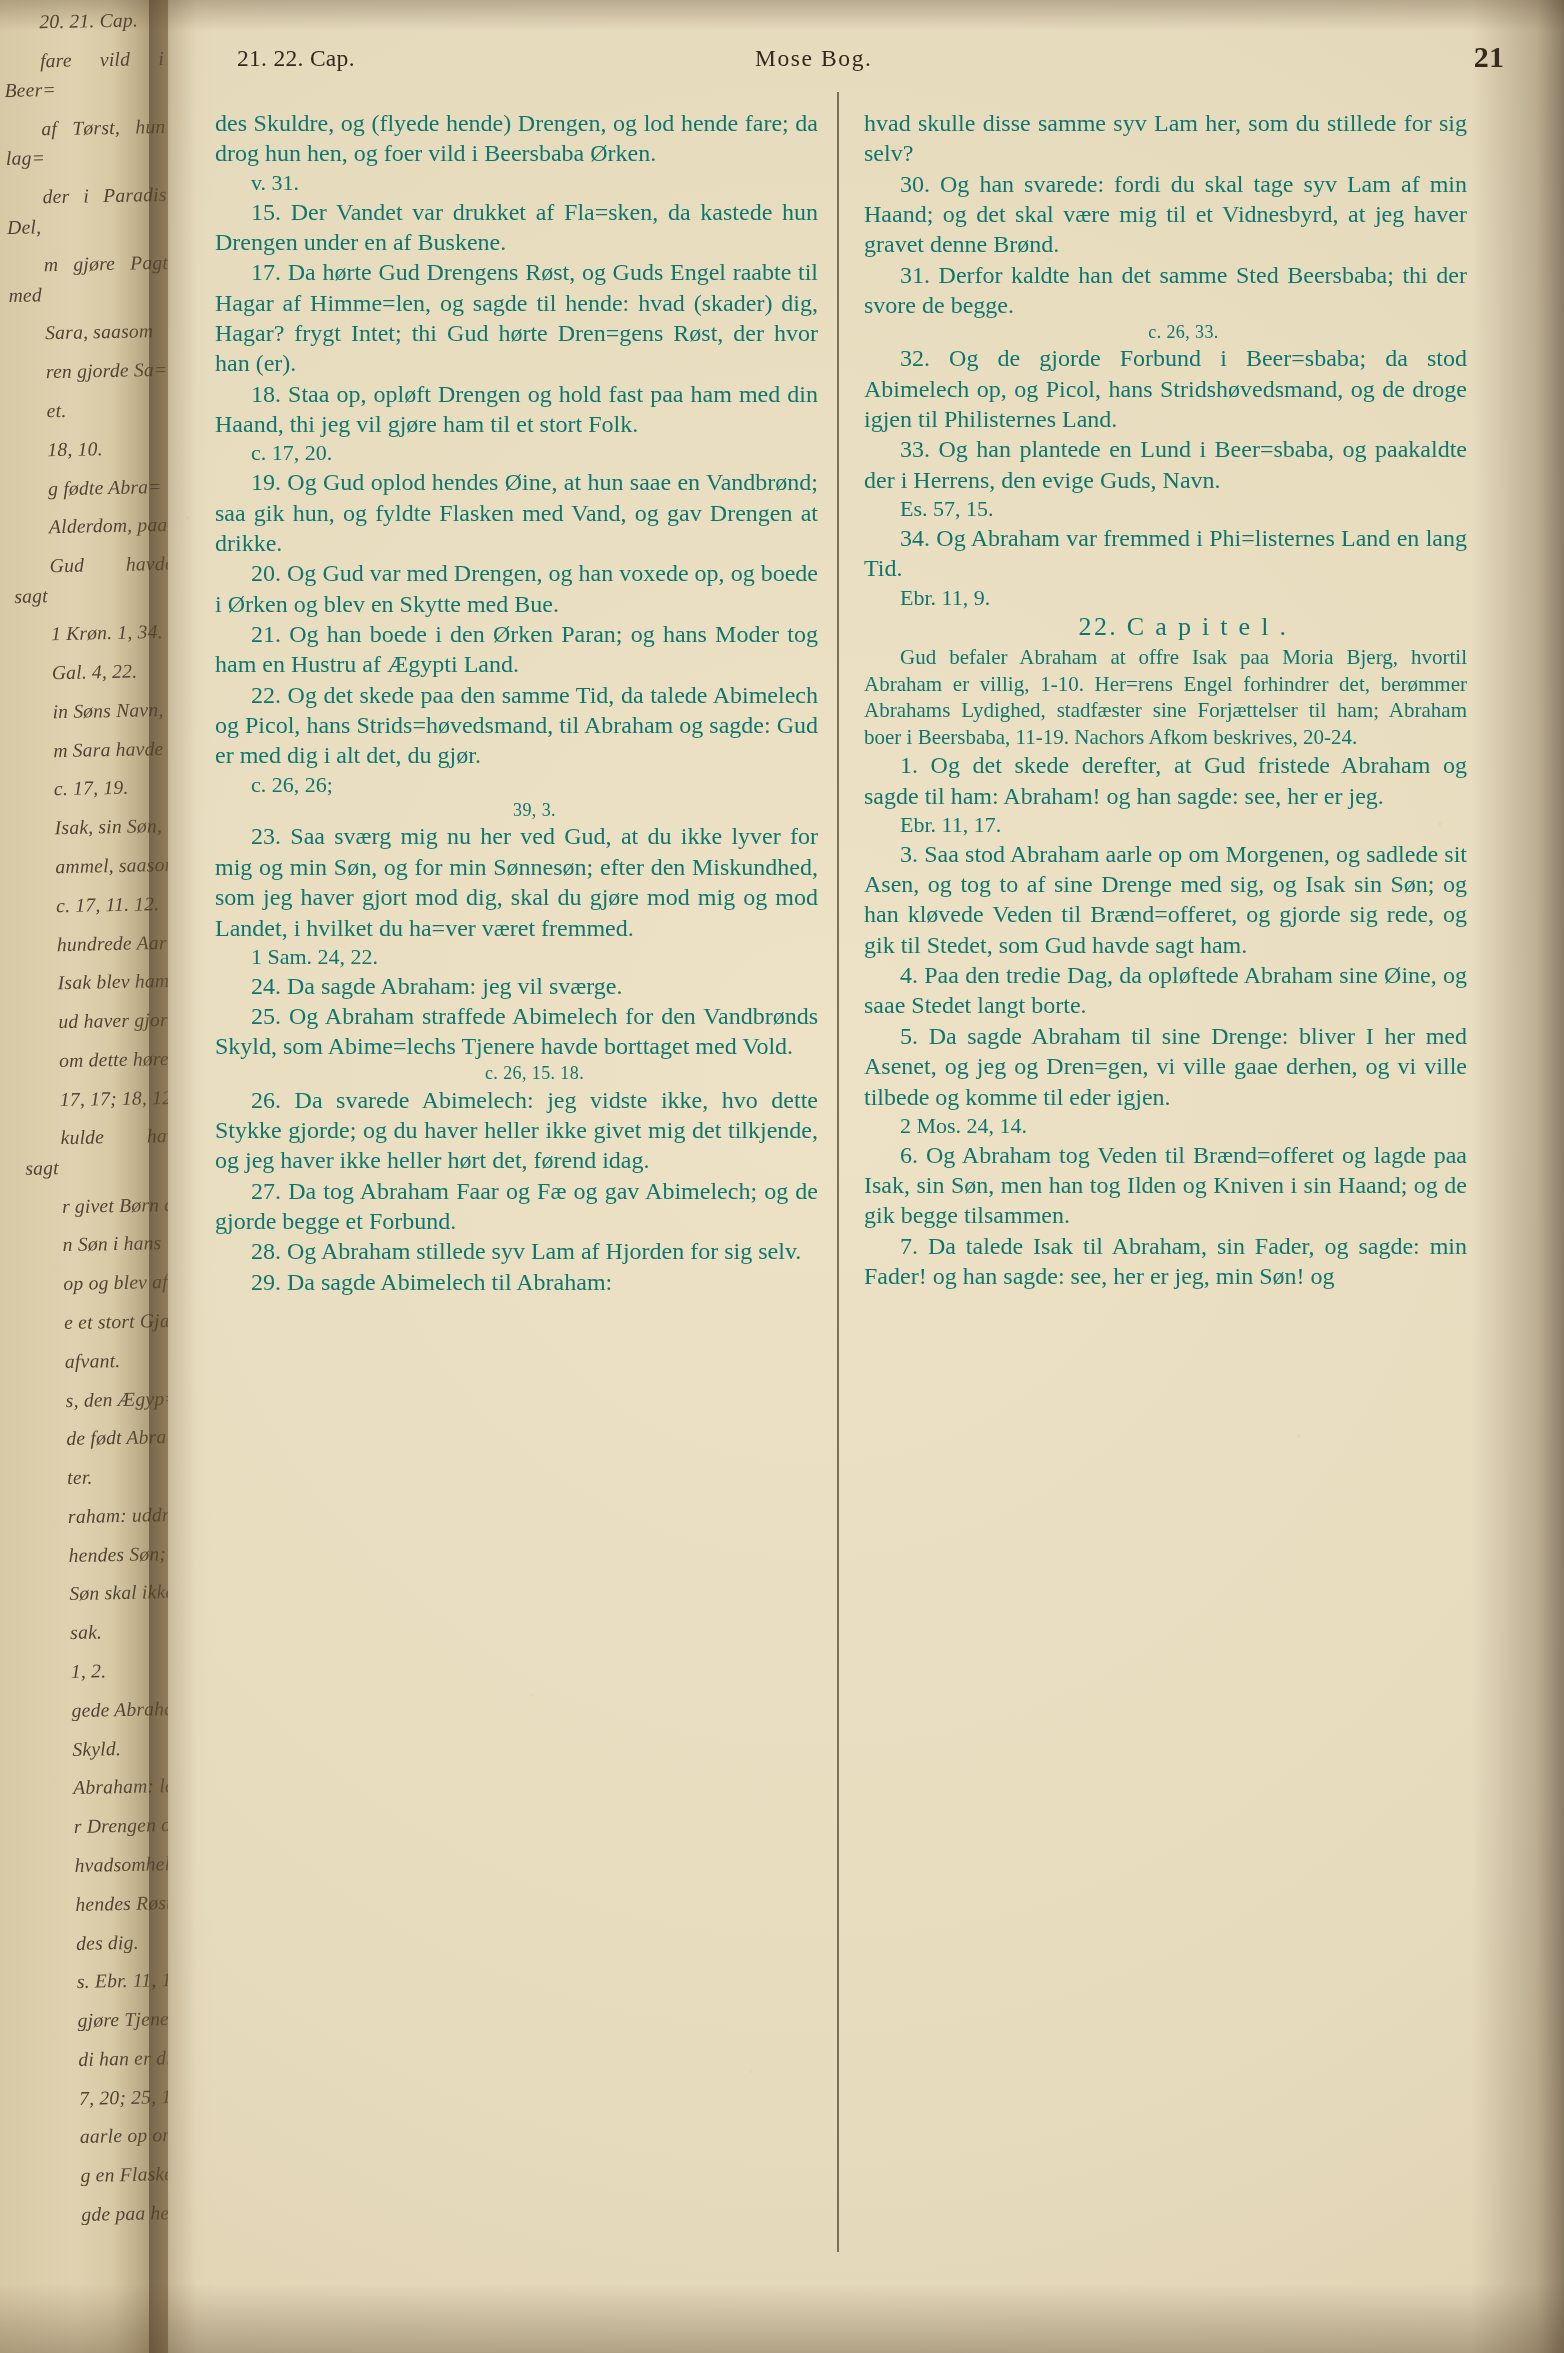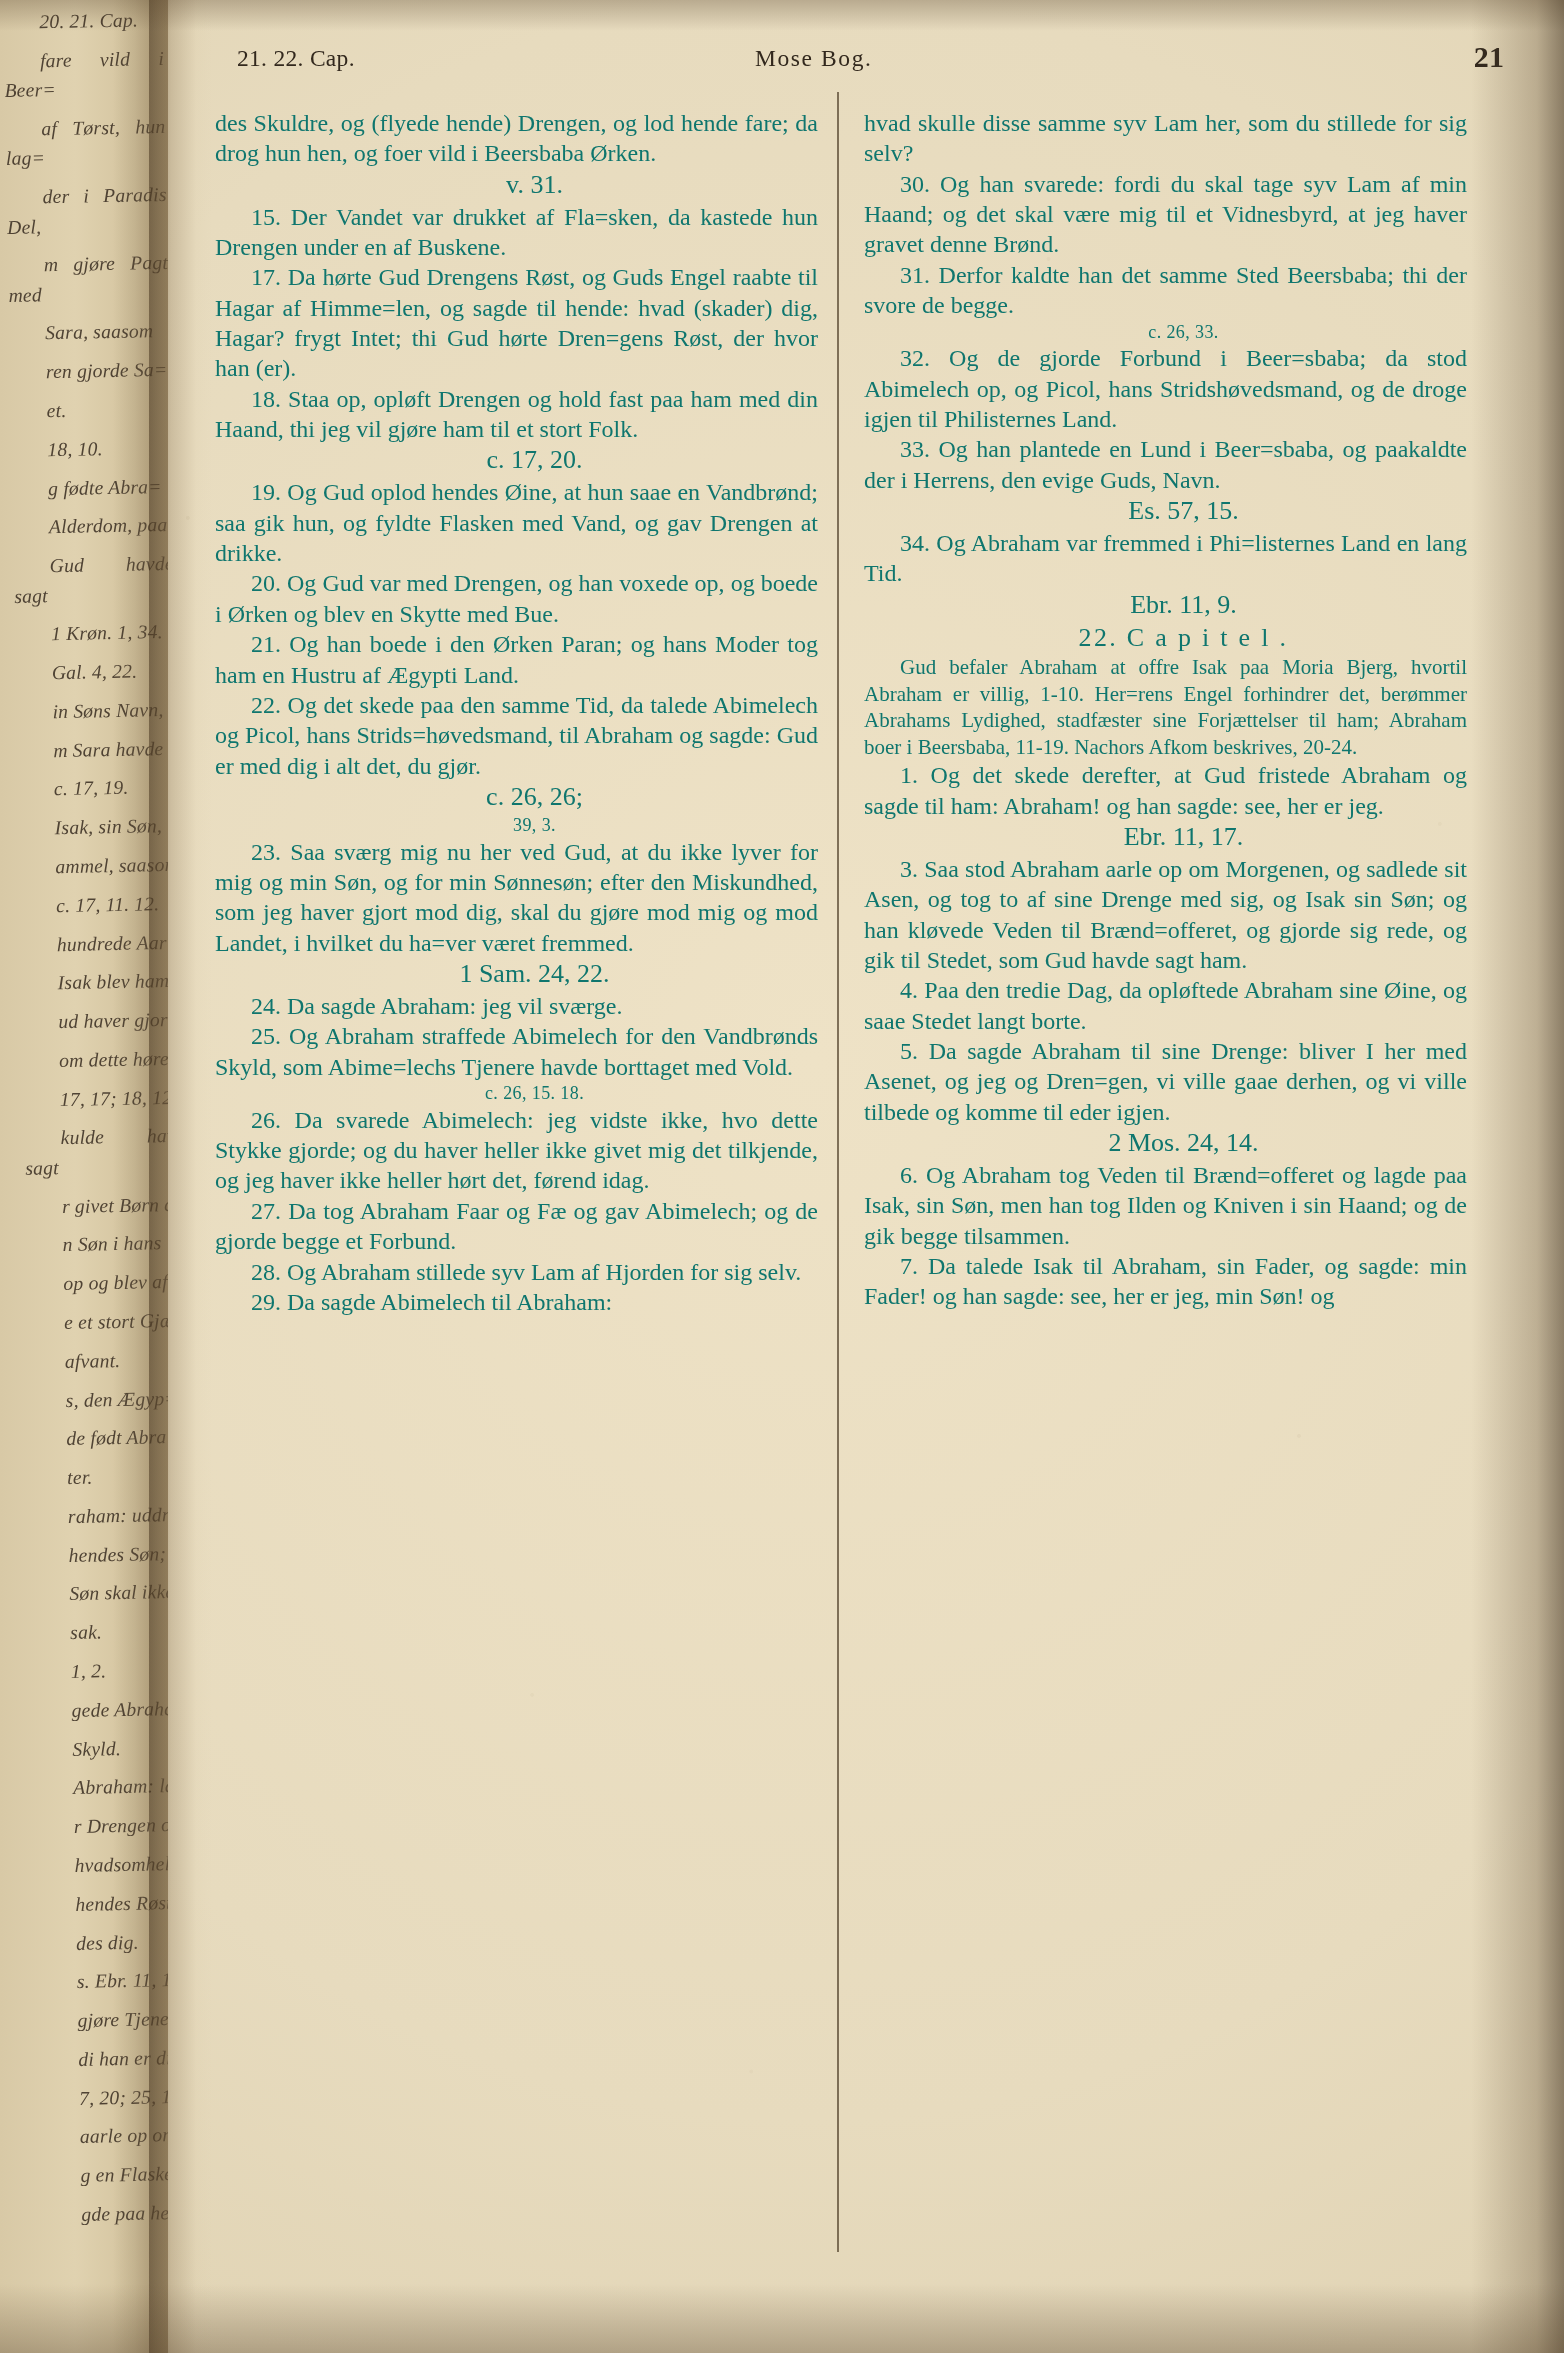--- a/index.html
+++ b/index.html
@@ -120,22 +120,22 @@
 
   .col p {
     margin: 0;
     text-indent: 36px;
     hyphens: manual;
   }
   .col p.noind { text-indent: 0; }
 
   .ref-right {
     display: block;
-    text-align: center;
-    font-size: 26px;
+    text-align: left;
+    font-size: 22px;
     margin: 0;
     text-indent: 0;
   }
   .ref-center {
     display: block;
     text-align: center;
     font-size: 18px;
     margin: 3.1px 0 3.1px 0;
     text-indent: 0;
     letter-spacing: 0.4px;

